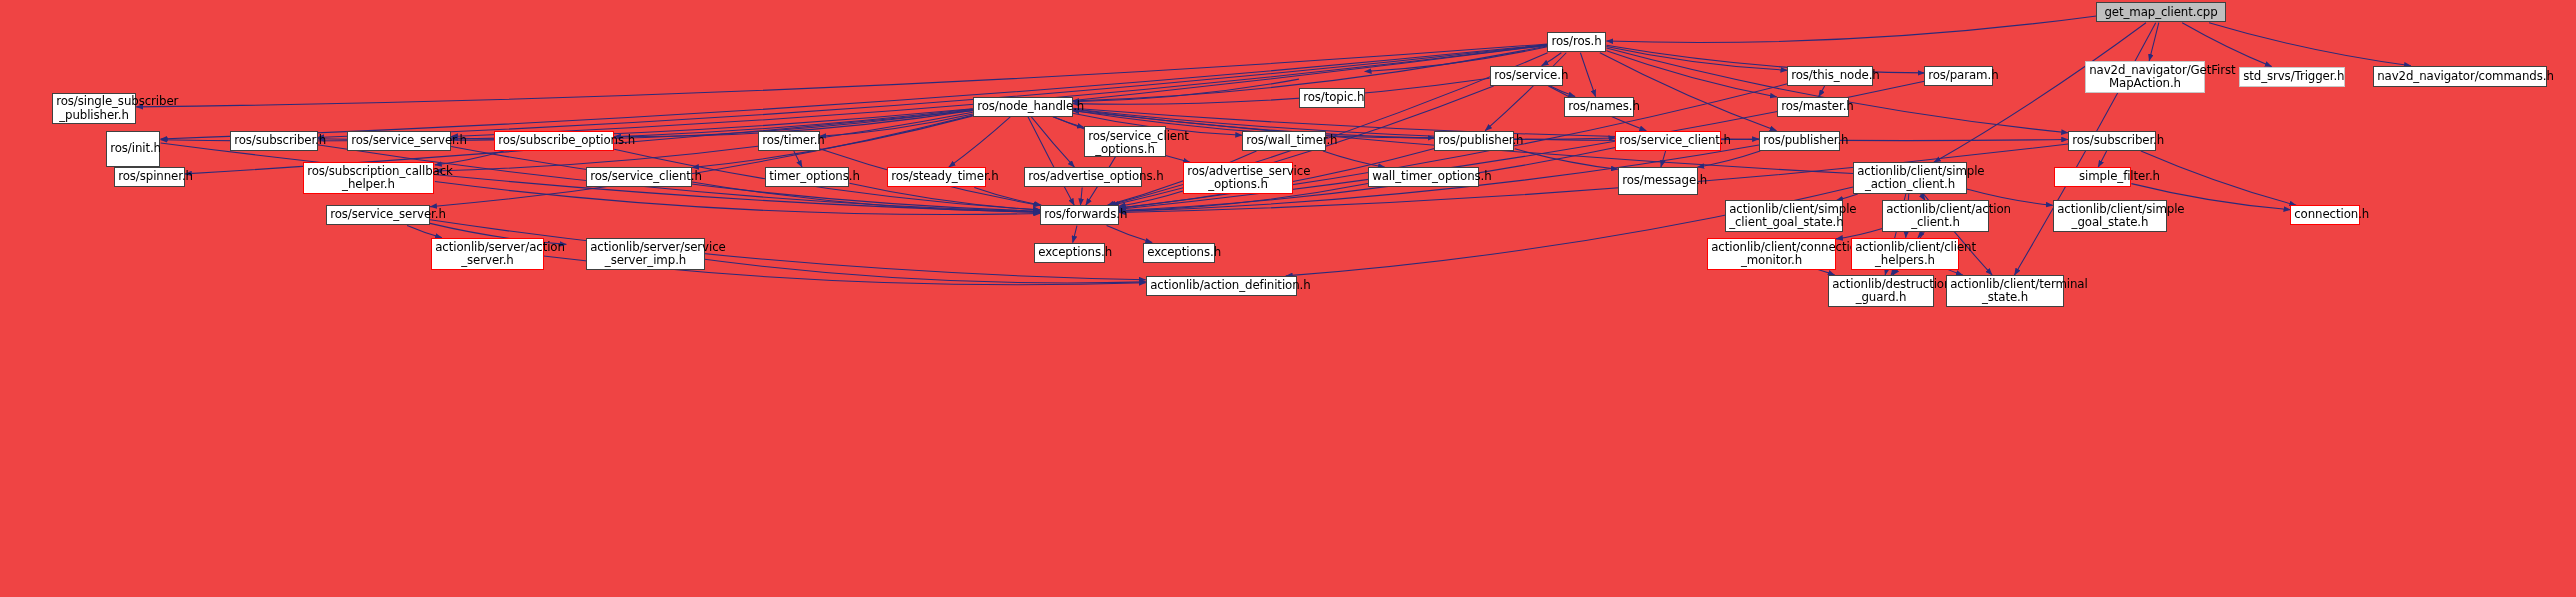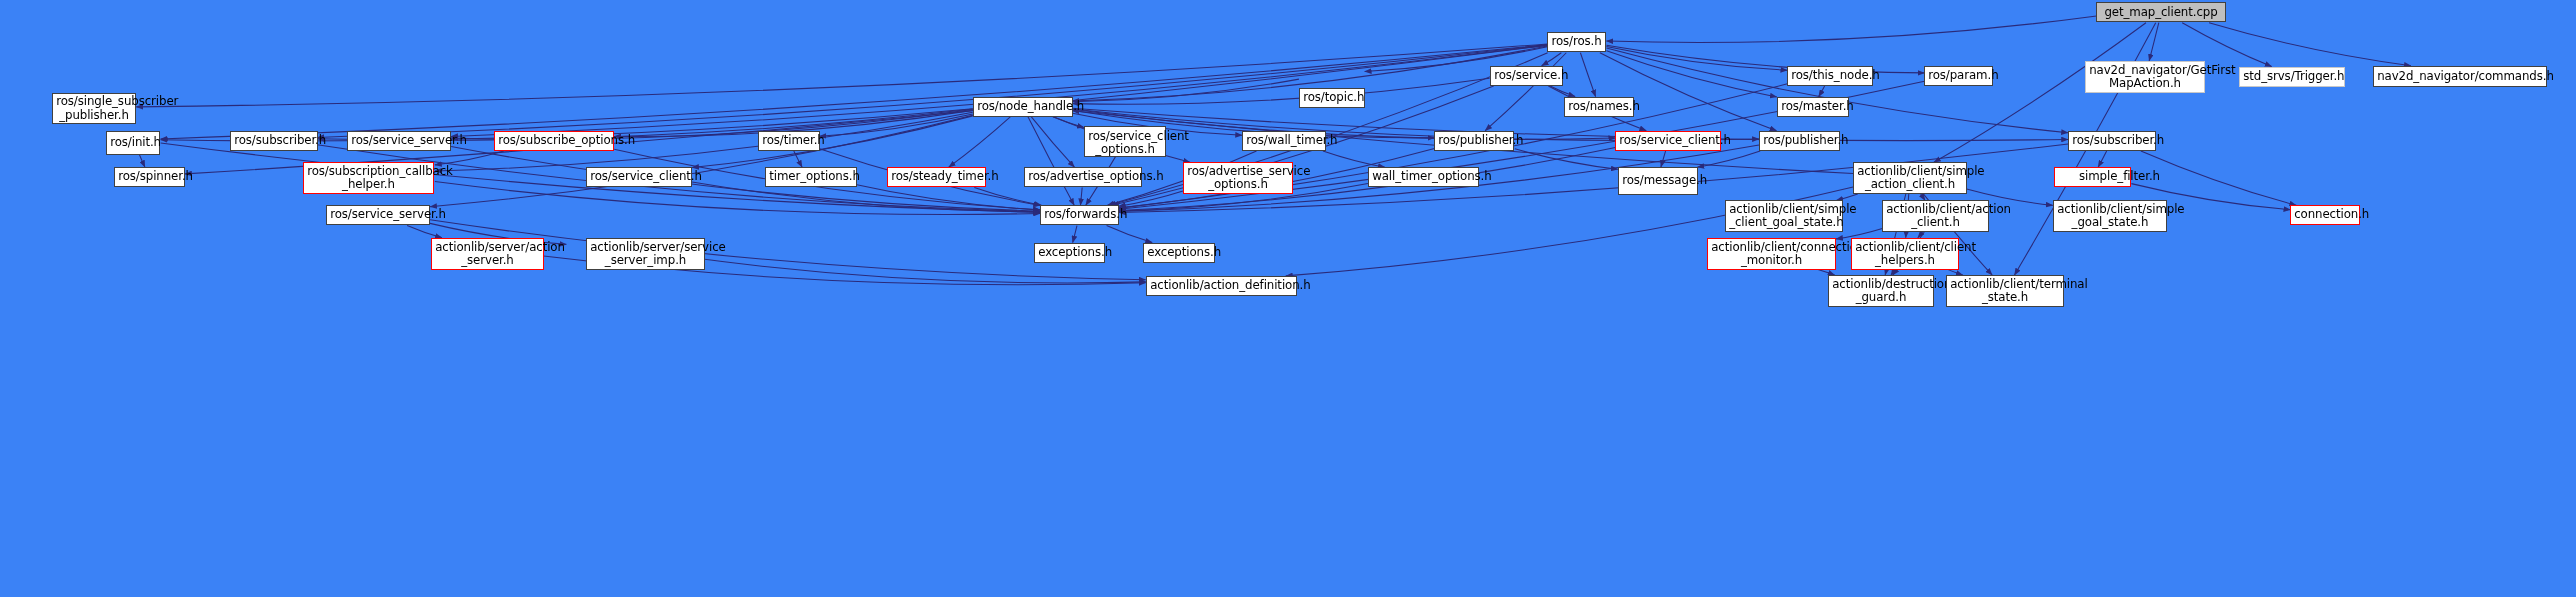--- a/index.html
+++ b/index.html
@@ -4,21 +4,21 @@
 <style>
   html, body {
     margin: 0;
     padding: 0;
     background: #ffffff;
   }
   #graph-root {
     position: relative;
     width: 2576px;
     height: 598px;
-    background: #3b82f6;
+    background: #ef4444;
     font-family: "DejaVu Sans", "Liberation Sans", sans-serif;
     overflow: hidden;
   }
   svg.edge-layer {
     position: absolute;
     left: 0;
     top: 0;
     width: 2576px;
     height: 598px;
     pointer-events: none;
@@ -174,37 +174,37 @@
       <div class="node" style="left: 1547px; top: 32px; width: 59px; height: 20px;"><span class="node-label">ros/ros.h</span></div>
       <div class="node" style="left: 1299px; top: 66px; width: 66px; height: 20px; margin-top: 22px;"><span class="node-label">ros/topic.h</span></div>
       <div class="node" style="left: 1490px; top: 66px; width: 73px; height: 20px;"><span class="node-label">ros/service.h</span></div>
       <div class="node" style="left: 1787px; top: 66px; width: 86px; height: 20px;"><span class="node-label">ros/this_node.h</span></div>
       <div class="node" style="left: 1924px; top: 66px; width: 69px; height: 20px;"><span class="node-label">ros/param.h</span></div>
       <div class="node" style="left: 1564px; top: 97px; width: 70px; height: 20px;"><span class="node-label">ros/names.h</span></div>
       <div class="node" style="left: 1777px; top: 97px; width: 72px; height: 20px;"><span class="node-label">ros/master.h</span></div>
       <div class="node" style="left: 52px; top: 93px; width: 84px; height: 31px;"><span class="node-label">ros/single_subscriber
 _publisher.h</span></div>
       <div class="node" style="left: 973px; top: 97px; width: 100px; height: 20px;"><span class="node-label">ros/node_handle.h</span></div>
-      <div class="node" style="left: 106px; top: 131px; width: 54px; height: 24px;"><span class="node-label">ros/init.h</span></div>
+      <div class="node" style="left: 106px; top: 131px; width: 54px; height: 36px;"><span class="node-label">ros/init.h</span></div>
       <div class="node" style="left: 230px; top: 131px; width: 88px; height: 20px;"><span class="node-label">ros/subscriber.h</span></div>
       <div class="node" style="left: 347px; top: 131px; width: 104px; height: 20px;"><span class="node-label">ros/service_server.h</span></div>
       <div class="node red" style="left: 494px; top: 131px; width: 120px; height: 20px;"><span class="node-label">ros/subscribe_options.h</span></div>
       <div class="node" style="left: 758px; top: 131px; width: 62px; height: 20px;"><span class="node-label">ros/timer.h</span></div>
       <div class="node" style="left: 1084px; top: 126px; width: 82px; height: 31px; align-items: flex-end;"><span class="node-label">ros/service_client
 _options.h</span></div>
       <div class="node" style="left: 1242px; top: 131px; width: 84px; height: 20px;"><span class="node-label">ros/wall_timer.h</span></div>
       <div class="node" style="left: 1434px; top: 131px; width: 80px; height: 20px;"><span class="node-label">ros/publisher.h</span></div>
       <div class="node red" style="left: 1615px; top: 131px; width: 106px; height: 20px;"><span class="node-label">ros/service_client.h</span></div>
       <div class="node" style="left: 1759px; top: 131px; width: 81px; height: 20px;"><span class="node-label">ros/publisher.h</span></div>
       <div class="node" style="left: 2068px; top: 131px; width: 88px; height: 20px;"><span class="node-label">ros/subscriber.h</span></div>
       <div class="node" style="left: 114px; top: 167px; width: 71px; height: 20px;"><span class="node-label">ros/spinner.h</span></div>
       <div class="node red" style="left: 303px; top: 162px; width: 131px; height: 32px;"><span class="node-label">ros/subscription_callback
 _helper.h</span></div>
       <div class="node" style="left: 586px; top: 167px; width: 106px; height: 20px;"><span class="node-label">ros/service_client.h</span></div>
-      <div class="node" style="left: 765px; top: 167px; width: 92px; height: 20px;"><span class="node-label">timer_options.h</span></div>
+      <div class="node" style="left: 765px; top: 167px; width: 84px; height: 20px;"><span class="node-label">timer_options.h</span></div>
       <div class="node red" style="left: 887px; top: 167px; width: 99px; height: 20px;"><span class="node-label">ros/steady_timer.h</span></div>
       <div class="node" style="left: 1024px; top: 167px; width: 118px; height: 20px;"><span class="node-label">ros/advertise_options.h</span></div>
       <div class="node red" style="left: 1183px; top: 162px; width: 110px; height: 32px;"><span class="node-label">ros/advertise_service
 _options.h</span></div>
       <div class="node" style="left: 1368px; top: 167px; width: 111px; height: 20px;"><span class="node-label">wall_timer_options.h</span></div>
       <div class="node" style="left: 1618px; top: 167px; width: 80px; height: 28px;"><span class="node-label">ros/message.h</span></div>
       <div class="node" style="left: 1853px; top: 162px; width: 114px; height: 32px;"><span class="node-label">actionlib/client/simple
 _action_client.h</span></div>
       <div class="node red" style="left: 2054px; top: 167px; width: 77px; height: 20px; padding-left: 24px;"><span class="node-label">simple_filter.h</span></div>
       <div class="node" style="left: 326px; top: 205px; width: 104px; height: 20px;"><span class="node-label">ros/service_server.h</span></div>

